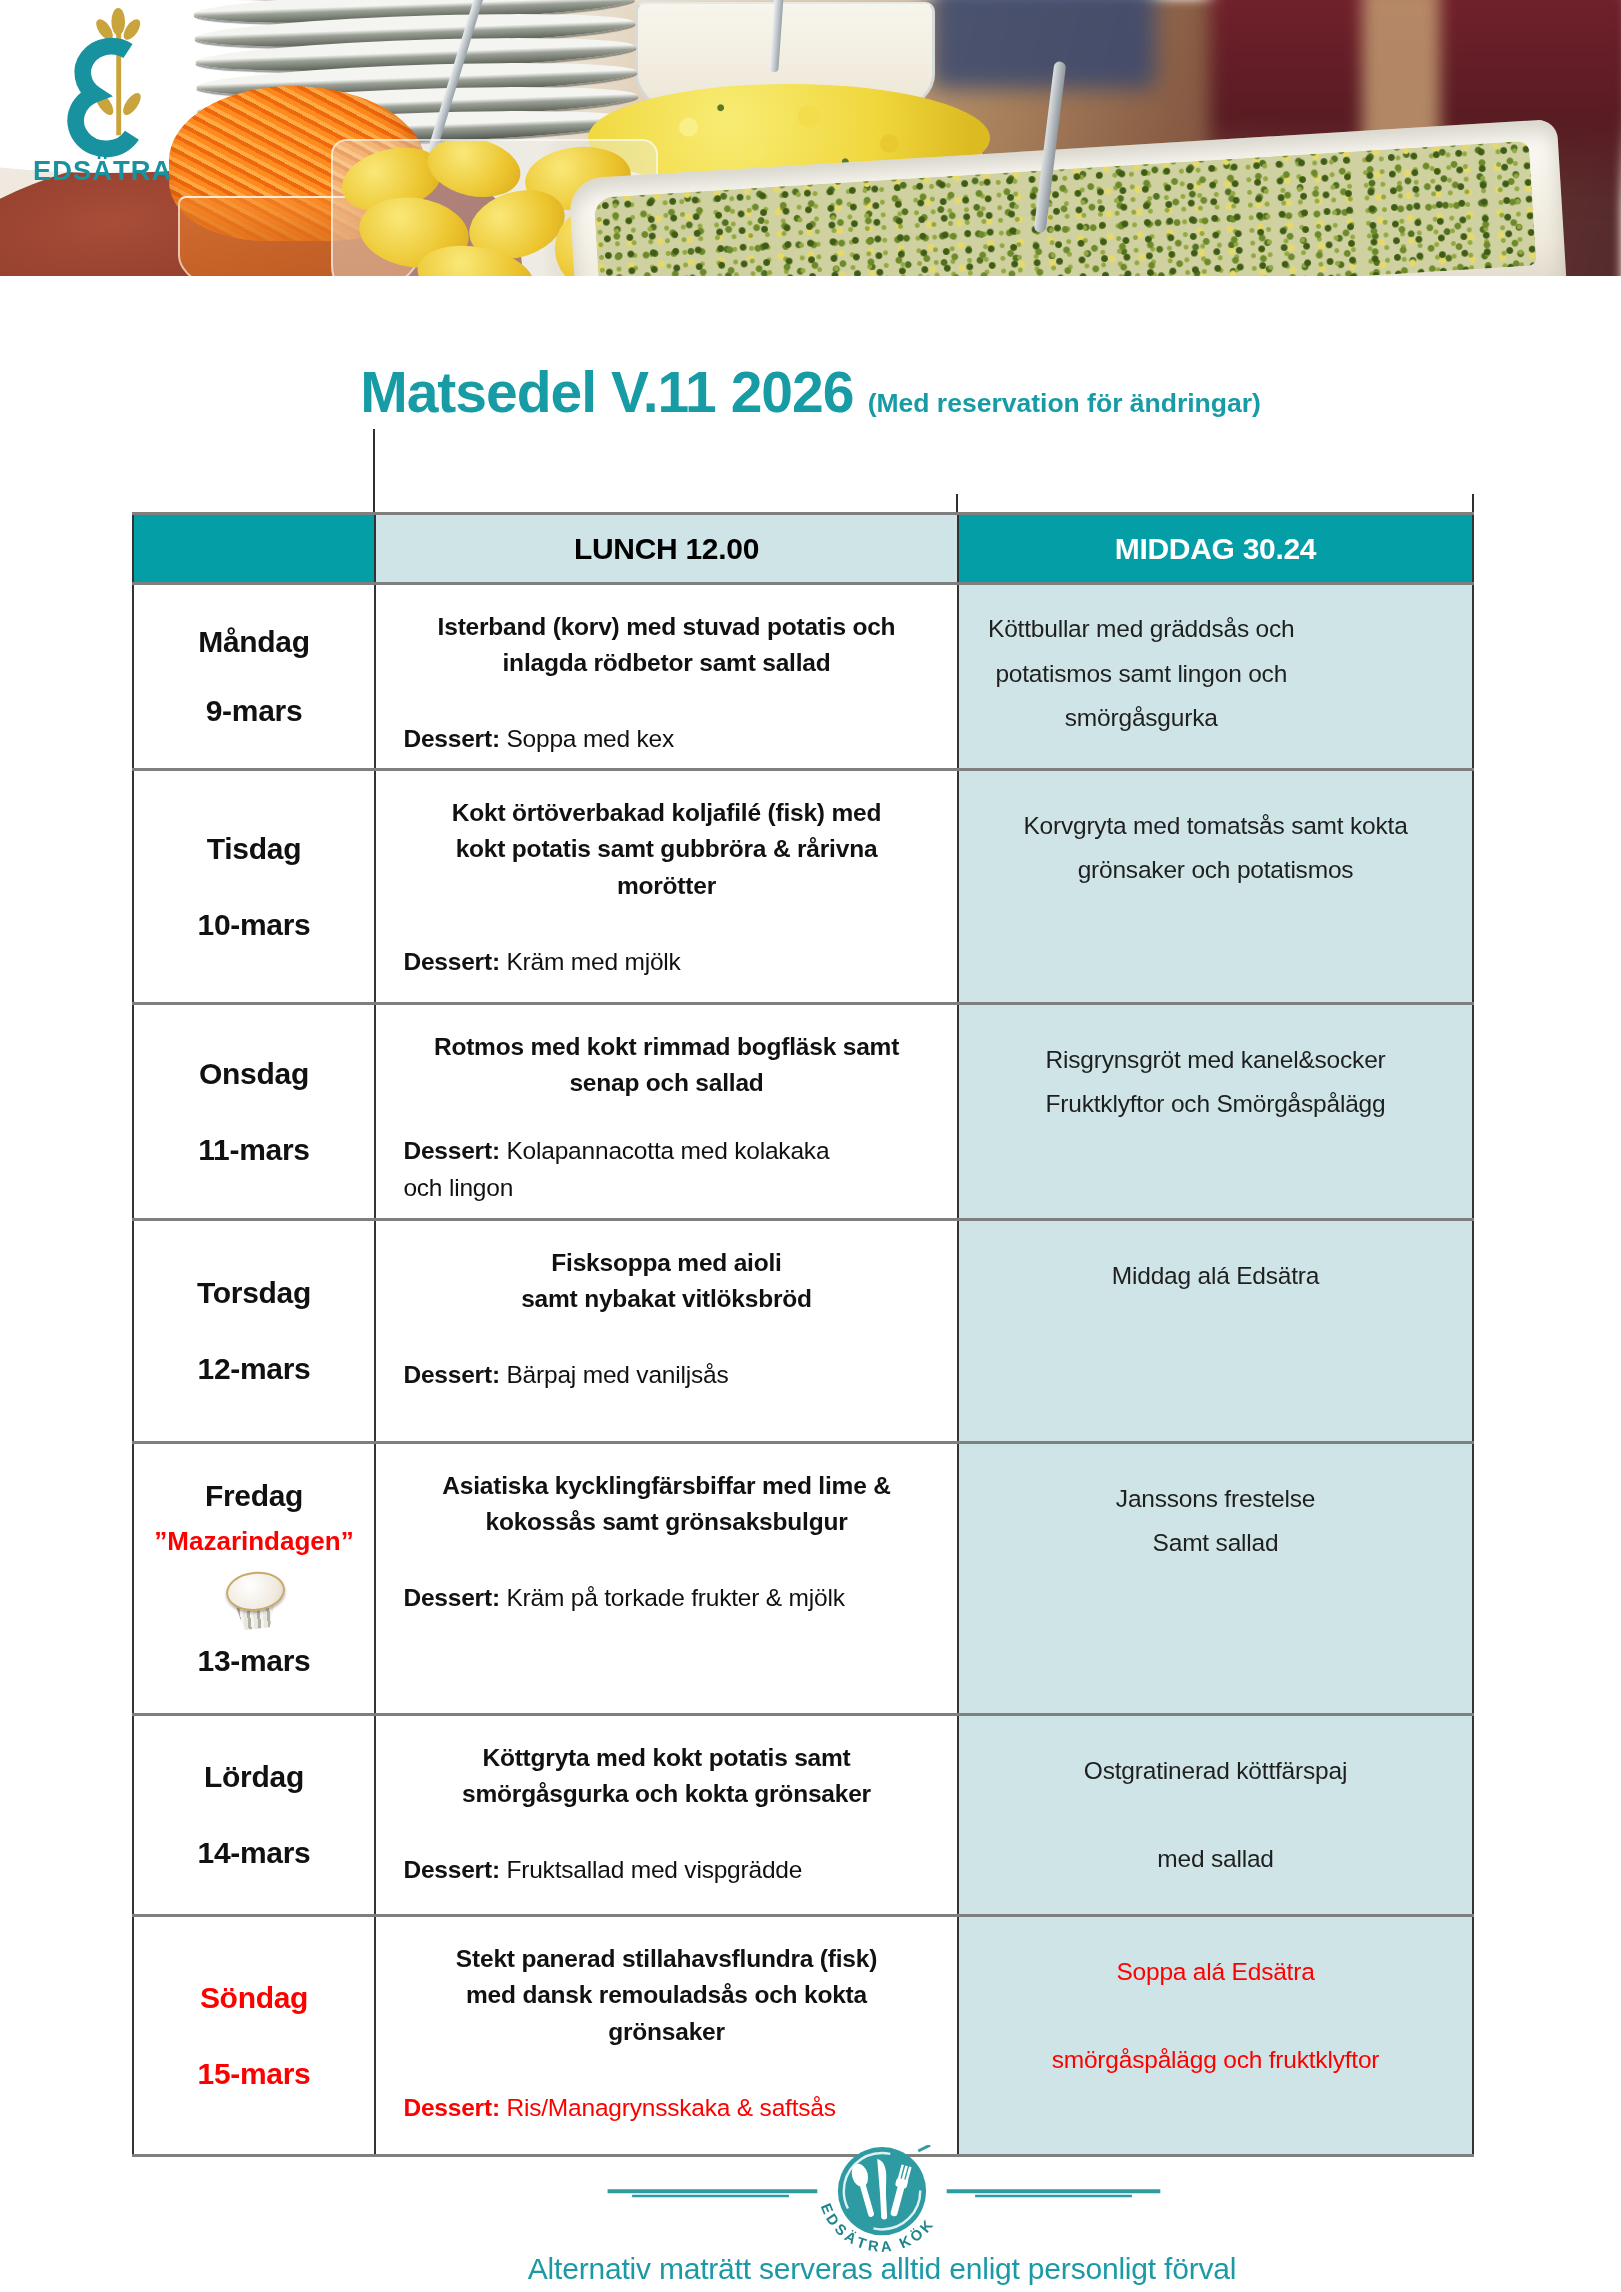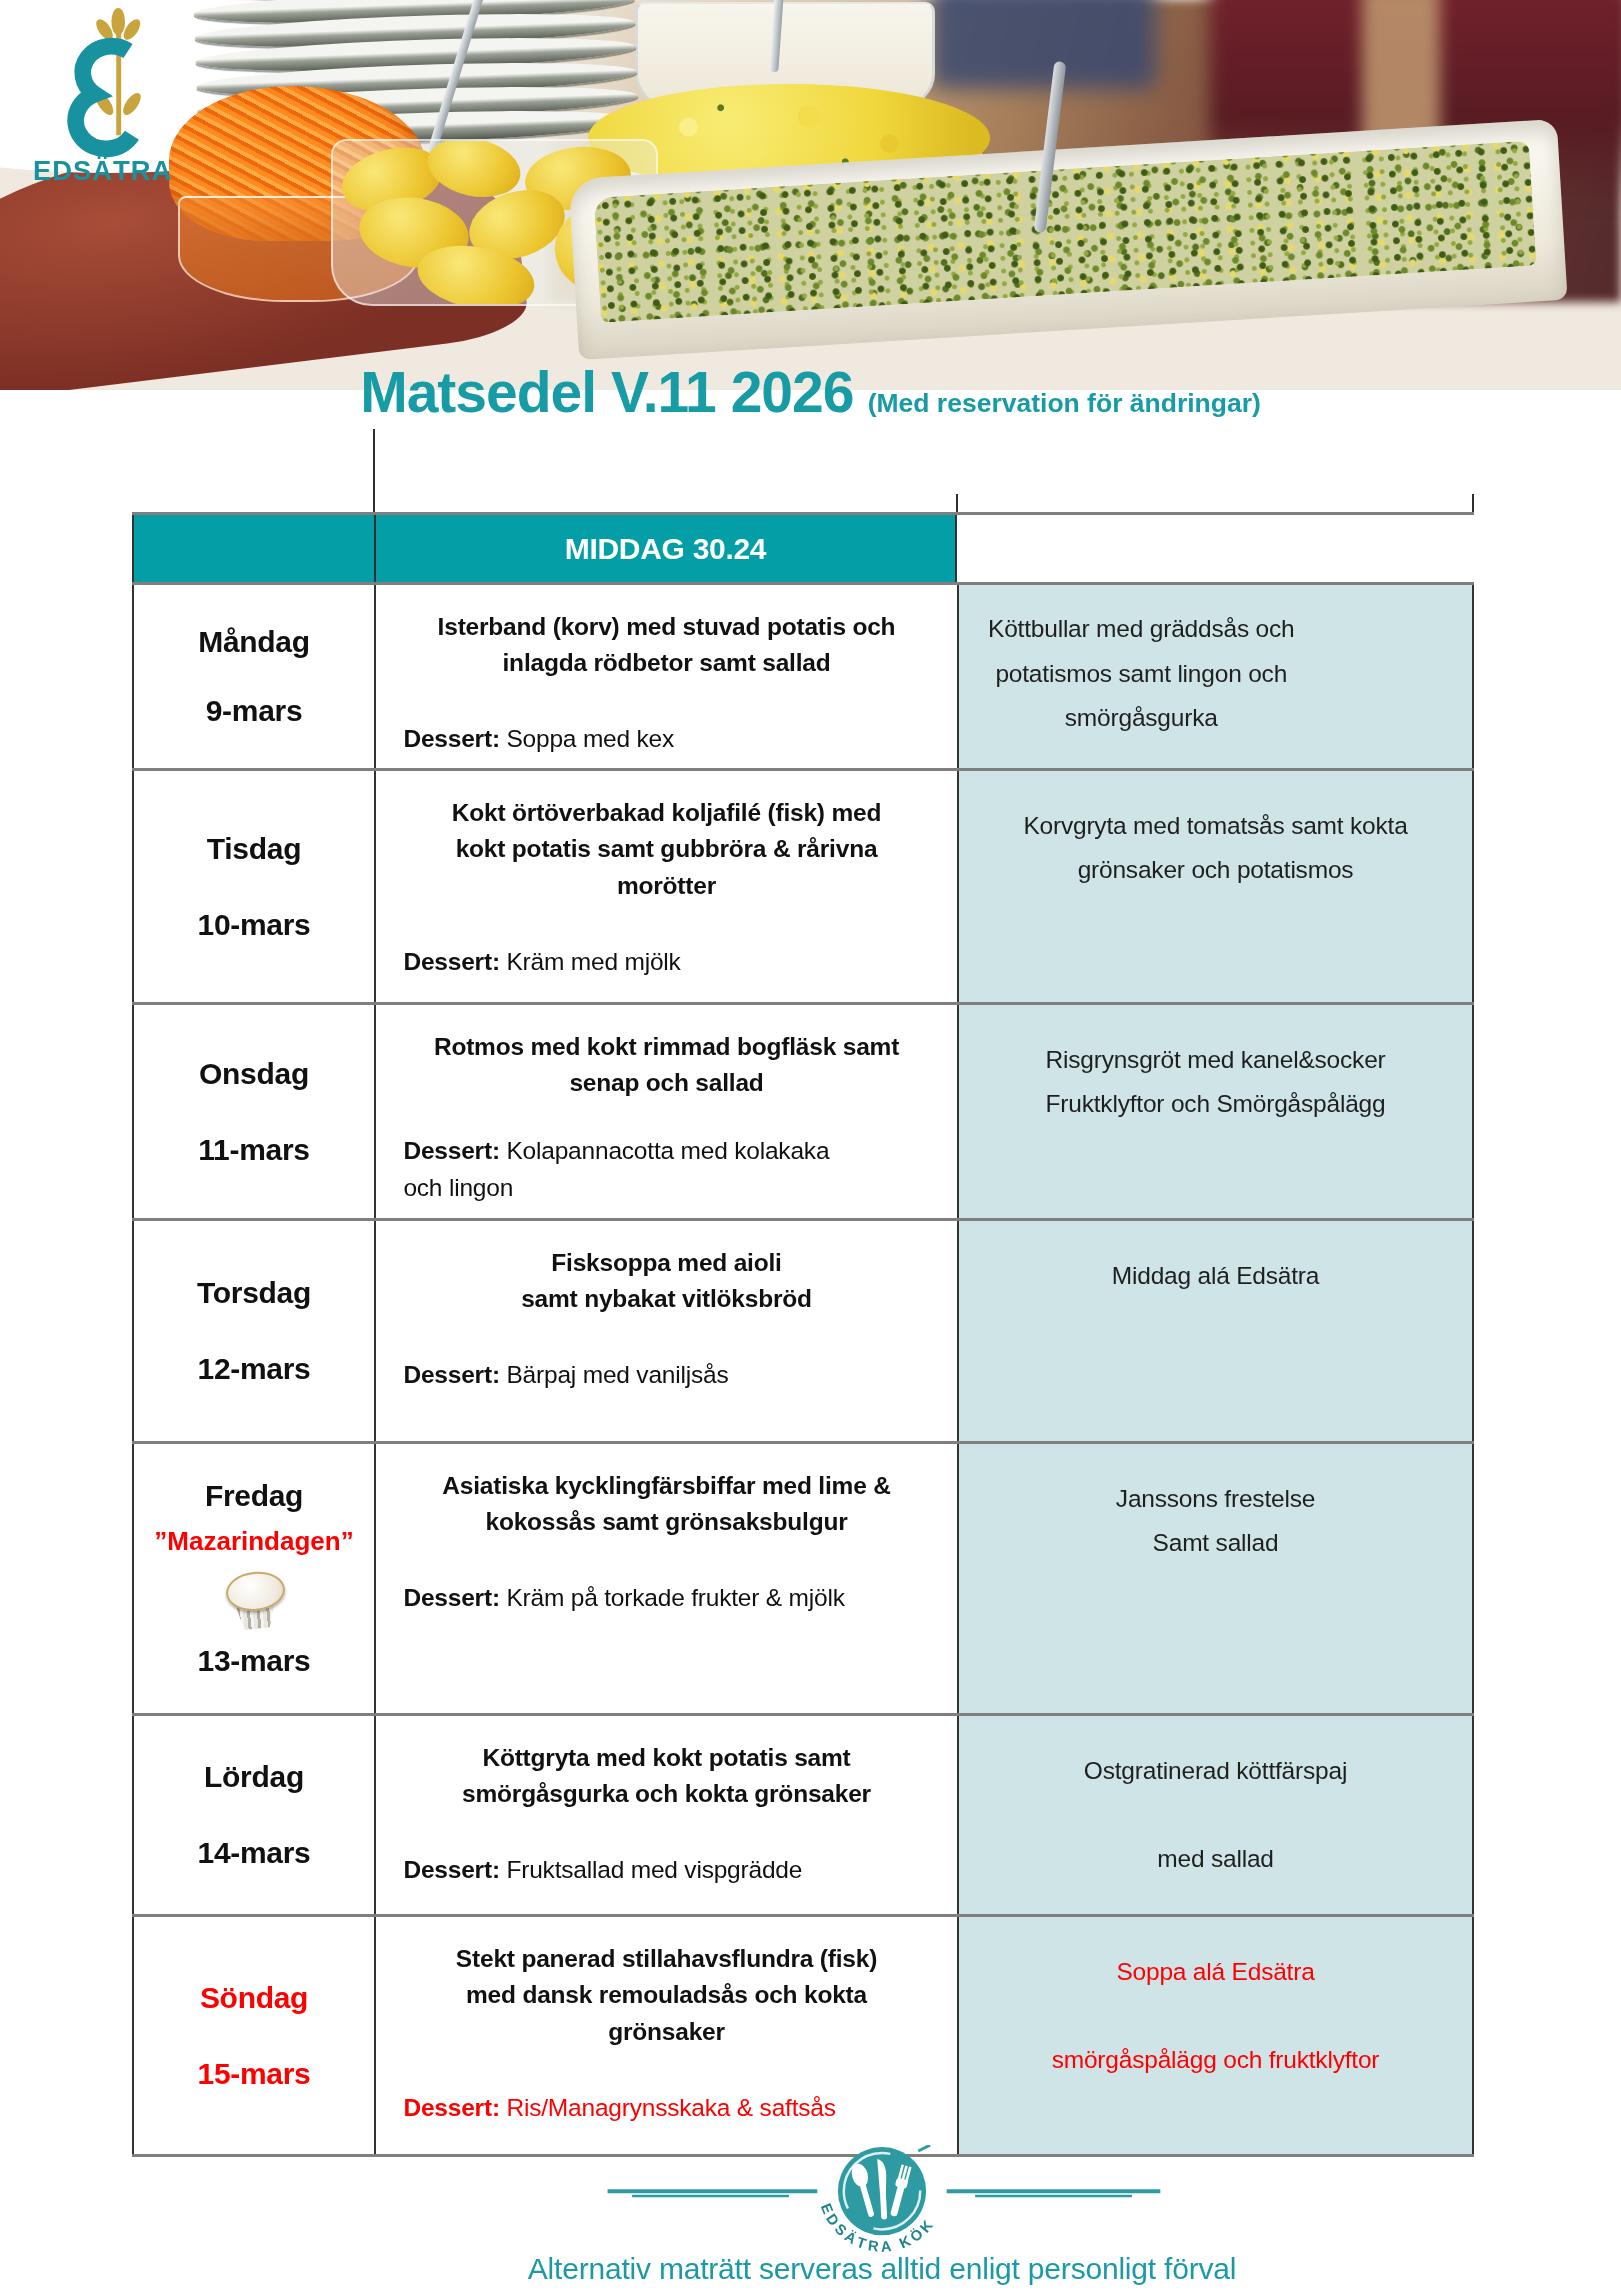--- a/index.html
+++ b/index.html
@@ -1,20 +1,20 @@
 <!DOCTYPE html>
 <html><head>
 <meta charset="utf-8">
 <style>
   html,body{margin:0;padding:0;background:#ffffff;}
   .page{position:relative;width:1621px;height:2293px;background:#ffffff;overflow:hidden;
         font-family:"Liberation Sans","DejaVu Sans",sans-serif;color:#111;}
 
   
-  .photo{position:absolute;left:0;top:0;width:1621px;height:390px;overflow:hidden;background:#efe9df;}
+  .photo{position:absolute;left:0;top:0;width:1621px;height:276px;overflow:hidden;background:#efe9df;}
   .ph{position:absolute;}
   .bg-wall{left:549px;top:0;width:1072px;height:302px;z-index:0;
     background:linear-gradient(105deg,#efe9df 0%,#d9c4a6 16%,#b08a62 38%,#8a5f46 56%,#6a3a33 76%,#552a2c 100%);
     filter:blur(4.9px);}
   .bg-window-blue{left:931px;top:-24.5px;width:225px;height:113px;background:#39486f;border-radius:11.8px;filter:blur(10.8px);opacity:.85;z-index:0;}
   .bg-drape-red{left:1210px;top:-39px;width:421px;height:245px;background:linear-gradient(180deg,#77222e,#581b22 65%,rgba(88,27,34,0));filter:blur(8.8px);z-index:0;}
   .bg-pillar{left:1362px;top:-14.7px;width:78px;height:196px;background:#c7a276;filter:blur(7.8px);opacity:.8;z-index:0;}
   .table-maroon{left:-69px;top:145px;width:588px;height:225px;z-index:1;transform:rotate(-7deg);
     background:radial-gradient(ellipse at 32% 28%,#a84d38,#7c2f24 72%);border-radius:45% 60% 15% 15%;}
   .white-backdrop{left:-333px;top:-192px;width:882px;height:365px;background:#ffffff;border-radius:50%;z-index:2;}
@@ -190,20 +190,21 @@
   </div>
 
   <div class="stray st-a"></div>
   <div class="stray st-b"></div>
   <div class="stray st-c"></div>
 
   <div class="menu-table">
 
     <div class="tr r0">
       <div class="td th th-day"></div>
+      <div class="td th th-lunch">LUNCH 12.00</div>
       <div class="td th th-middag">MIDDAG 30.24</div>
     </div>
 
     <div class="tr r1">
       <div class="td day">
         <div class="day-name">Måndag</div>
         <div class="day-date">9-mars</div>
       </div>
       <div class="td lunch">
         <p class="main">Isterband (korv) med stuvad potatis och

